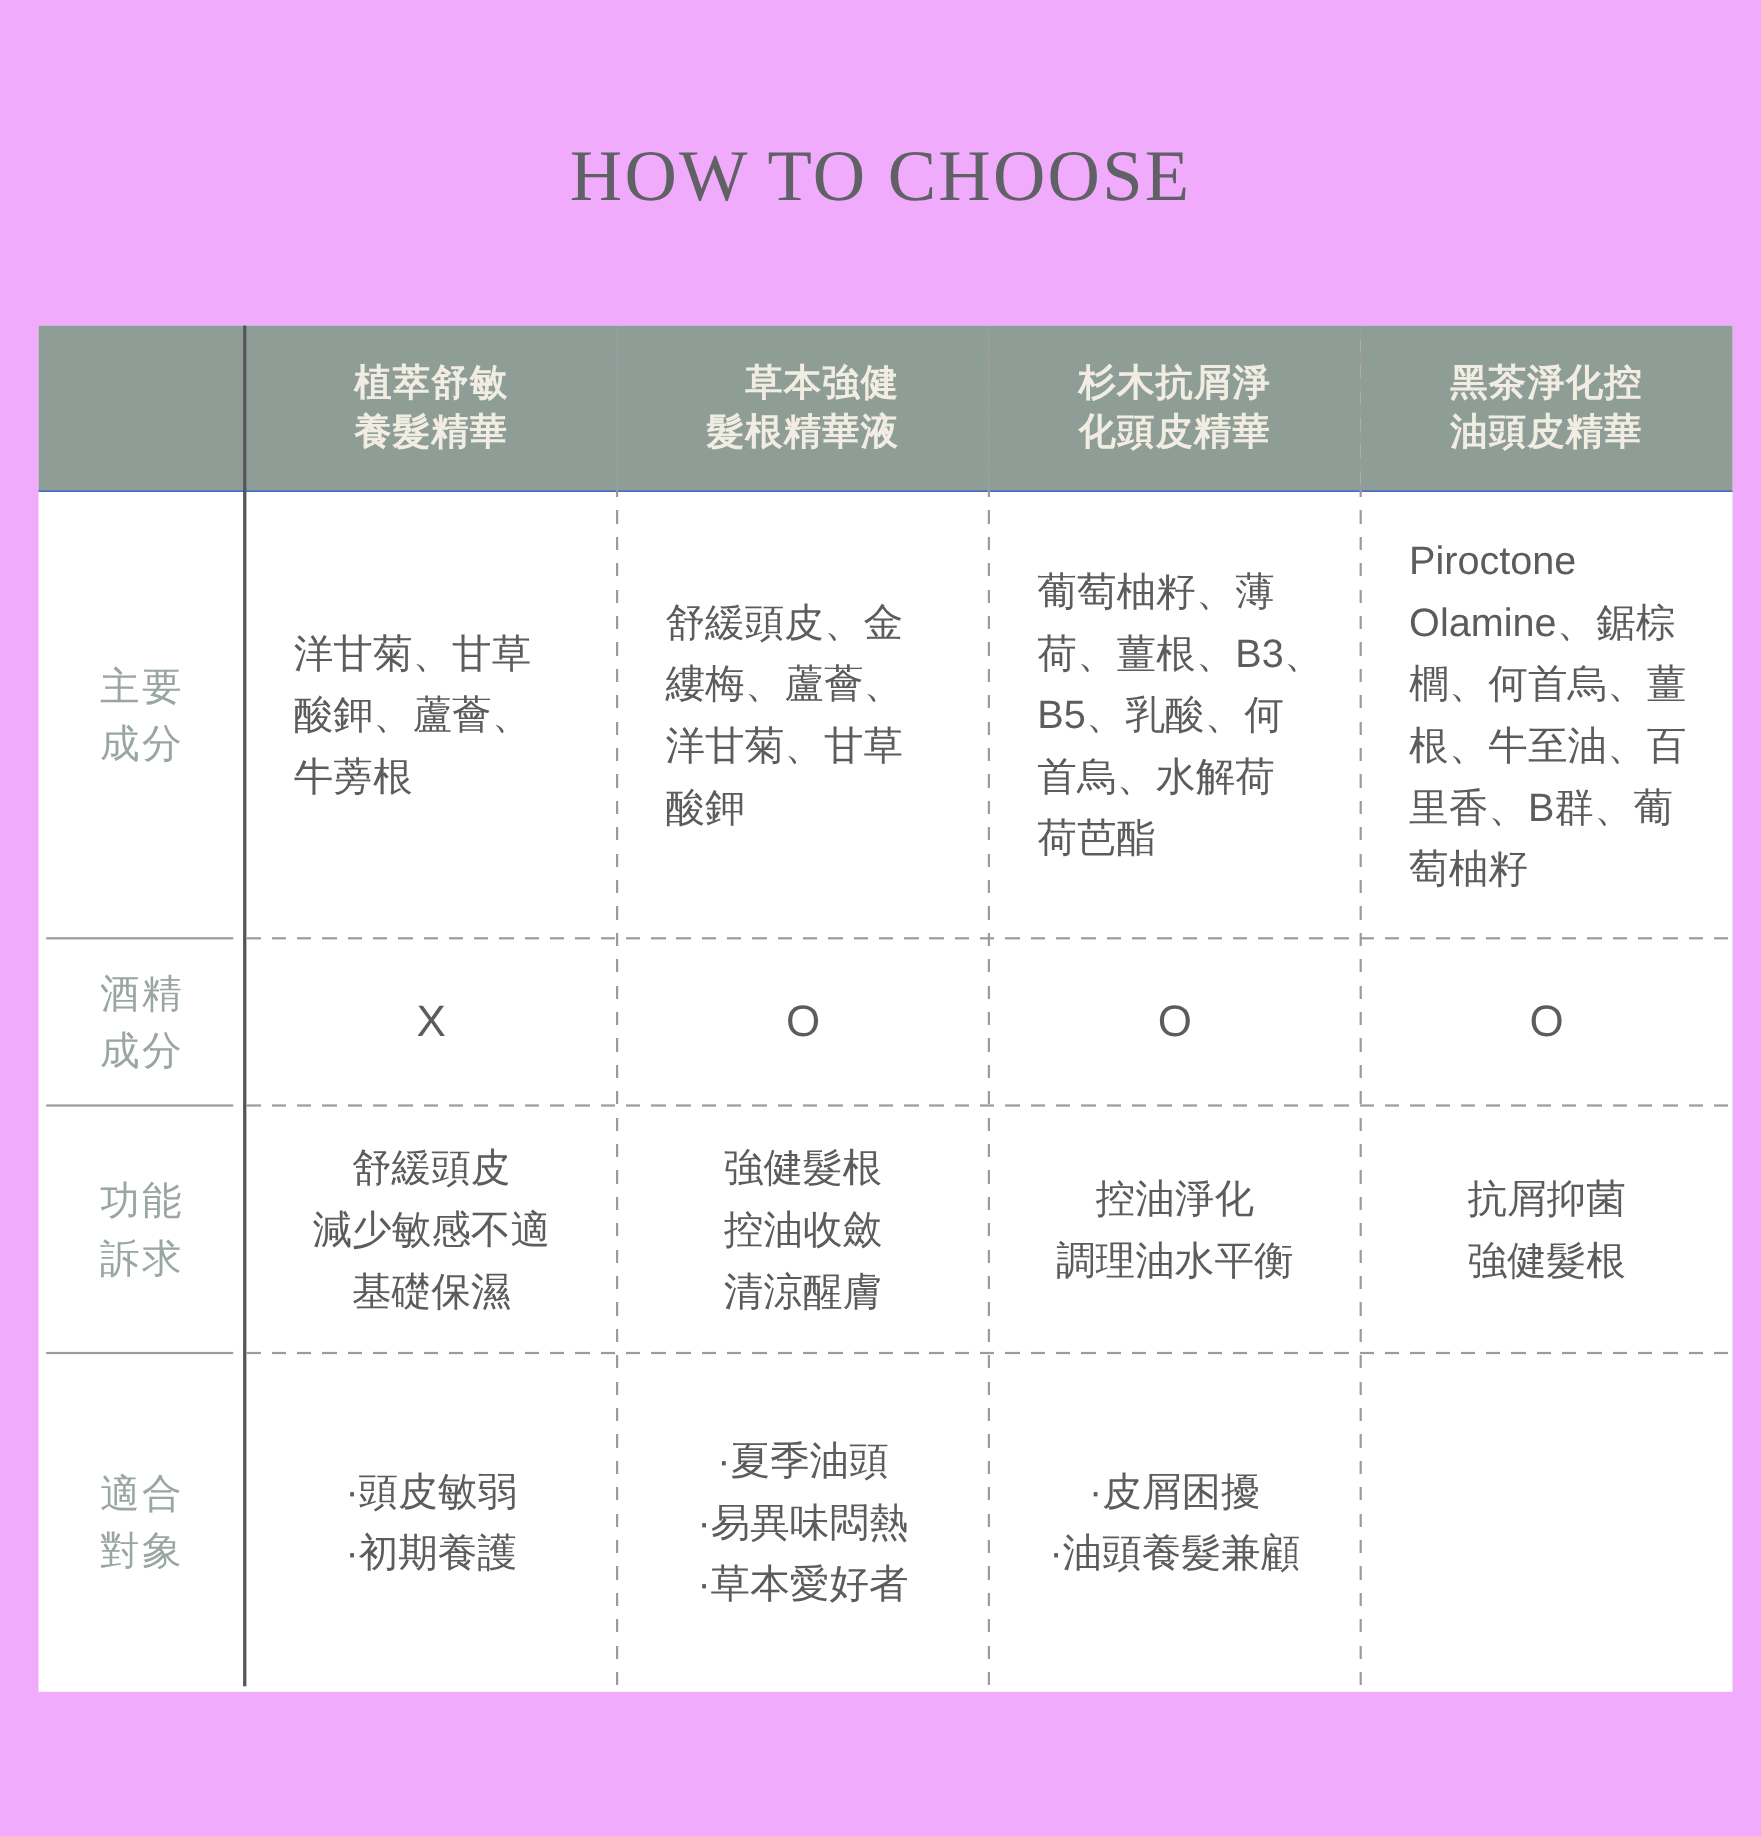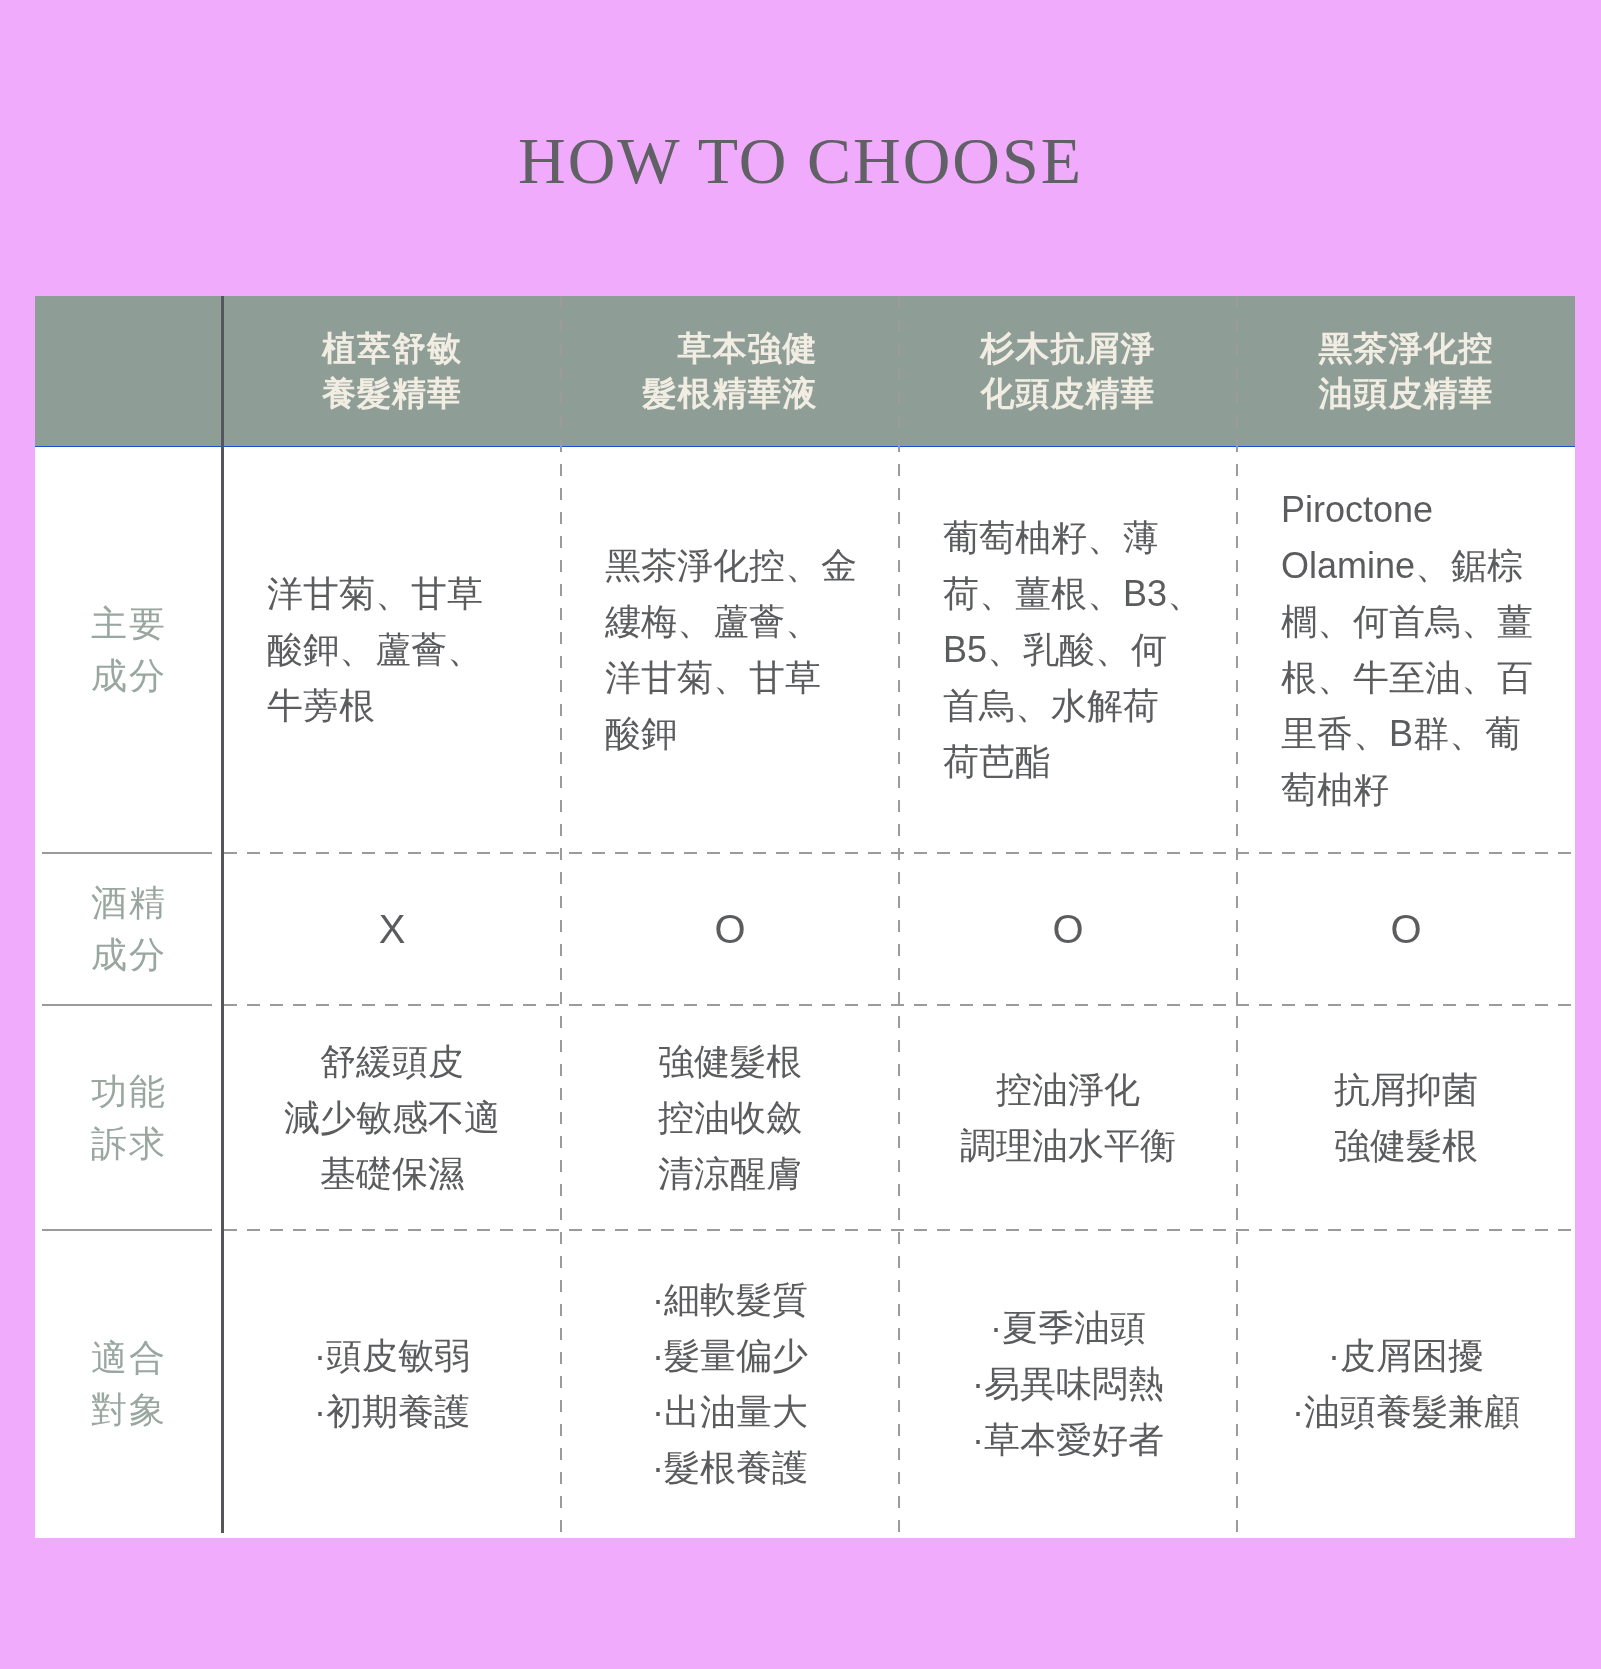--- a/index.html
+++ b/index.html
@@ -67,21 +67,21 @@
     <div class="th">杉木抗屑淨
 化頭皮精華</div>
     <div class="th">黑茶淨化控
 油頭皮精華</div>
 
     <div class="rl">主要
 成分</div>
     <div class="td left">洋甘菊、甘草
 酸鉀、蘆薈、
 牛蒡根</div>
-    <div class="td left">黑茶淨化控、金
+    <div class="td left">舒緩頭皮、金
 縷梅、蘆薈、
 洋甘菊、甘草
 酸鉀</div>
     <div class="td left">葡萄柚籽、薄
 荷、薑根、B3、
 B5、乳酸、何
 首烏、水解荷
 荷芭酯</div>
     <div class="td left">Piroctone
 Olamine、鋸棕
@@ -107,24 +107,20 @@
 清涼醒膚</div>
     <div class="td">控油淨化
 調理油水平衡</div>
     <div class="td">抗屑抑菌
 強健髮根</div>
 
     <div class="rl">適合
 對象</div>
     <div class="td">·頭皮敏弱
 ·初期養護</div>
-    <div class="td">·細軟髮質
-·髮量偏少
-·出油量大
-·髮根養護</div>
     <div class="td">·夏季油頭
 ·易異味悶熱
 ·草本愛好者</div>
     <div class="td">·皮屑困擾
 ·油頭養髮兼顧</div>
 
     <div class="vline"></div>
     <div class="vdash d1"></div>
     <div class="vdash d2"></div>
     <div class="vdash d3"></div>

